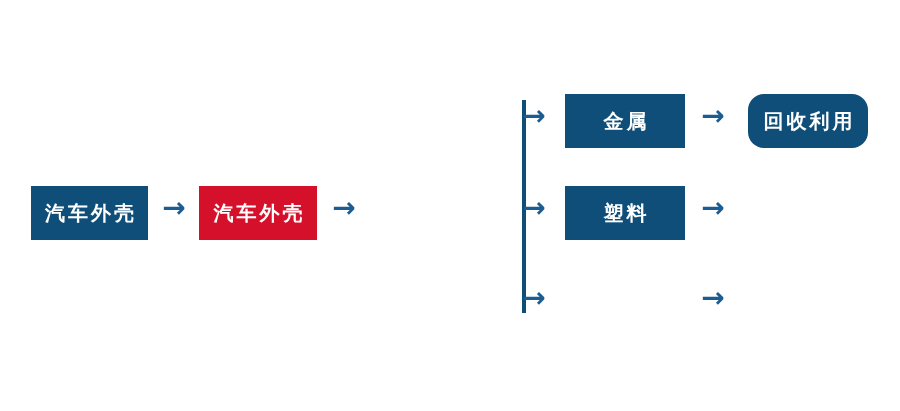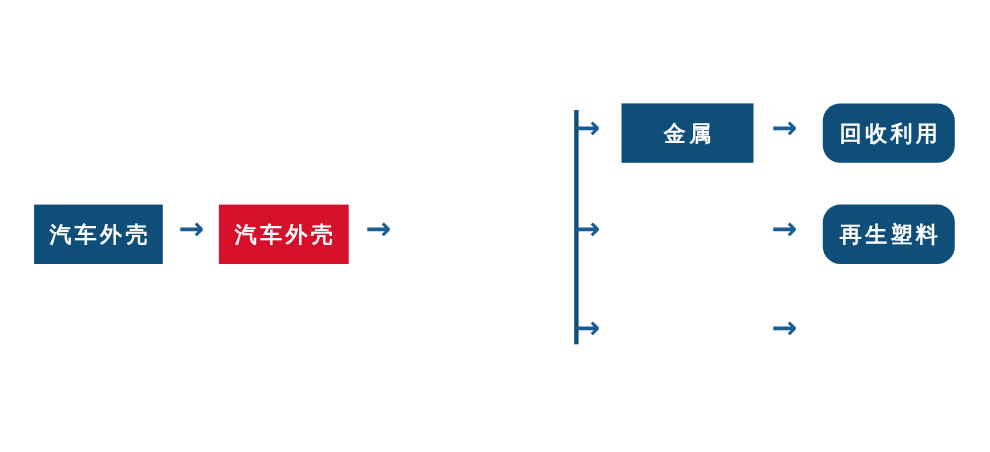--- a/index.html
+++ b/index.html
@@ -89,19 +89,19 @@
 
 
   <div class="vline"></div>
 
   <span class="arrow a-branch row-top">→</span>
   <div class="node blue n-col1 row-top">金属</div>
   <span class="arrow a-mid row-top">→</span>
   <div class="node blue n-col2 row-top">回收利用</div>
 
   <span class="arrow a-branch row-mid">→</span>
+  <div class="node blue n-col1 row-mid">塑料</div>
   <span class="arrow a-mid row-mid">→</span>
-  <div class="node blue n-col2 row-mid">再生塑料</div>
 
   <span class="arrow a-branch row-bottom">→</span>
   <span class="arrow a-mid row-bottom">→</span>
 
 </div>
 
 </body></html>

